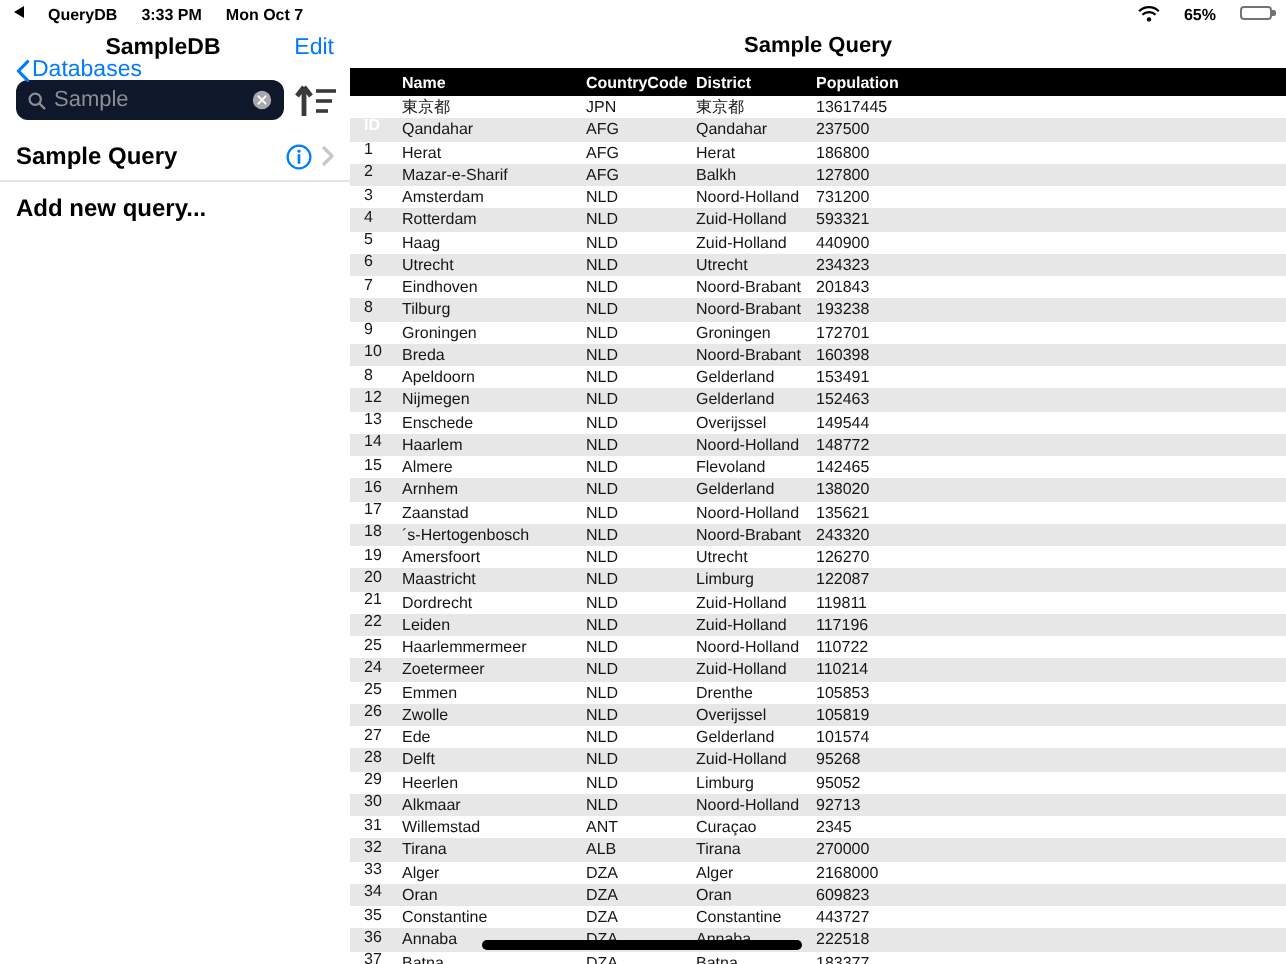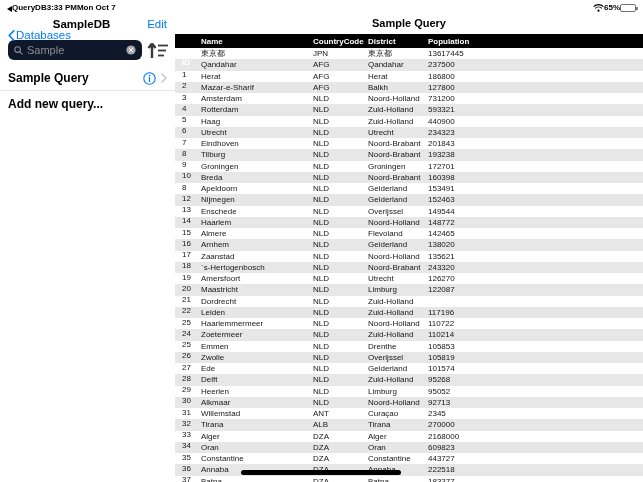--- a/index.html
+++ b/index.html
@@ -8,21 +8,21 @@
     font-family: "Liberation Sans", "DejaVu Sans", sans-serif;
     background:#fff; color:#1c1c1e; position:relative; overflow:hidden;
     -webkit-font-smoothing: antialiased;
   }
   
   .statusbar {
     position:absolute; top:0; left:0; width:643px; height:14px;
     display:flex; justify-content:space-between; align-items:center;
     padding:0 7px; font-size:8px; font-weight:600; color:#000;
   }
-  .sb-left, .sb-right { display:flex; align-items:flex-end; gap:0; }
+  .sb-left, .sb-right { display:flex; align-items:flex-start; gap:12px; }
   .back-tri { width:0; height:0; border-top:3.5px solid transparent;
     border-bottom:3.5px solid transparent; border-right:5px solid #000; }
   .battery { width:16px; height:7.5px; border:1px solid rgba(0,0,0,.55);
     border-radius:2px; position:relative; padding:1px; }
   .battery .fill { height:100%; width:65%; background:#000; border-radius:1px; }
   .battery:after { content:""; position:absolute; right:-3px; top:1.8px;
     width:1.6px; height:3px; background:rgba(0,0,0,.55); border-radius:0 1px 1px 0; }
   
   .sidebar { position:absolute; top:14px; left:0; width:175px; height:468px; background:#fff; }
   .navbar { height:20px; position:relative; display:flex; align-items:center; padding:0 8px; }
@@ -44,21 +44,21 @@
   
   .main { position:absolute; top:14px; left:175px; width:468px; height:468px; }
   .main-title { position:absolute; top:3px; left:0; right:0; text-align:center;
     font-size:11px; font-weight:700; color:#000; }
   .table { position:absolute; top:20px; left:0; right:0; bottom:0; overflow:hidden; }
   .thead { height:14px; background:#000; color:#fff; font-weight:700; }
   .trow { display:flex; align-items:center; padding-left:7px; font-size:8px; }
   .tbody .trow { height:11.25px; color:#161618; }
   .thead.trow { font-size:8px; }
   .tbody .trow:nth-child(even) { background:#e7e7e8; }
-  .c0 { width:19px;margin-top:42px; } .c1 { width:112px; } .c2 { width:55px; } .c3 { width:60px; } .c4 { flex:1; }
+  .c0 { width:19px;margin-top:42px; } .c1 { width:92px; } .c2 { width:55px; } .c3 { width:60px; } .c4 { flex:1; }
   .cell { white-space:nowrap; overflow:hidden; }
   
   .home-indicator { position:absolute; left:241px; top:470px; width:160px; height:4.5px;
     background:#000; border-radius:2.5px; }
   svg { display:block; }
 </style>
 </head>
 <body>
 
 <div class="statusbar">
@@ -306,20 +306,21 @@
           <span class="cell c1">Maastricht</span>
           <span class="cell c2">NLD</span>
           <span class="cell c3">Limburg</span>
           <span class="cell c4">122087</span>
         </div>
         <div class="trow">
           <span class="cell c0">25</span>
           <span class="cell c1">Dordrecht</span>
           <span class="cell c2">NLD</span>
           <span class="cell c3">Zuid-Holland</span>
+          <span class="cell c4">119811</span>
         </div>
         <div class="trow">
           <span class="cell c0">24</span>
           <span class="cell c1">Leiden</span>
           <span class="cell c2">NLD</span>
           <span class="cell c3">Zuid-Holland</span>
           <span class="cell c4">117196</span>
         </div>
         <div class="trow">
           <span class="cell c0">25</span>

